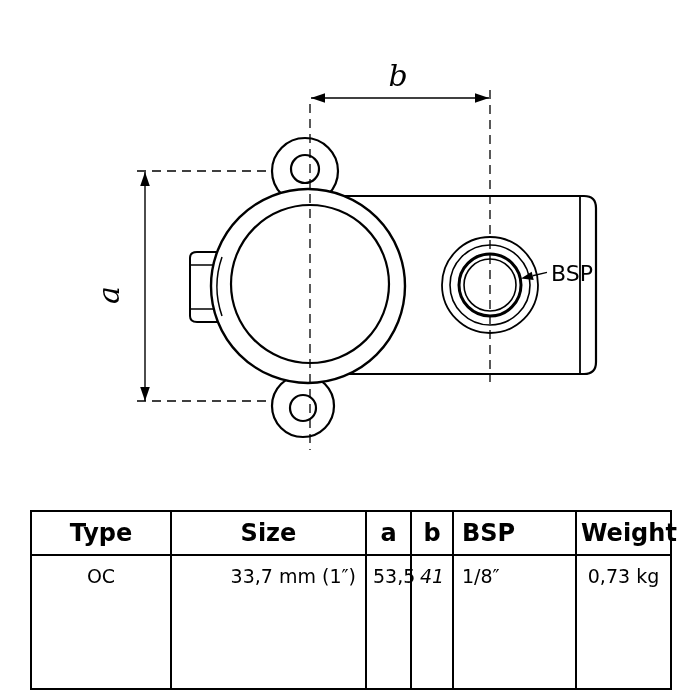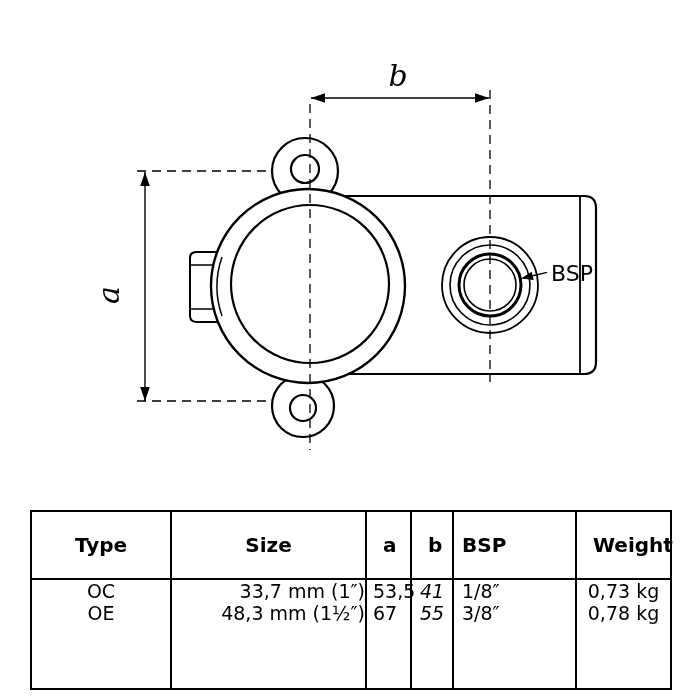--- a/index.html
+++ b/index.html
@@ -42,30 +42,30 @@
     table-layout: fixed;
     background: #fff;
     font-family: "DejaVu Sans", sans-serif;
     font-size: 19px;
     color: #000;
     border: 2px solid #000;
   }
   table.spec-table th {
     border: 2px solid #000;
     font-weight: bold;
-    font-size: 20px;
+    font-size: 24px;
     height: 34px;
-    padding: 16px;
+    padding: 4px;
   }
   table.spec-table td {
     border-left: 2px solid #000;
     border-right: 2px solid #000;
     border-top: 0;
     border-bottom: 0;
-    padding: 0;
+    padding: 9px;
     height: 22px;
     white-space: nowrap;
   }
   tr.filler td { height: auto; }
   .ac { text-align: center; }
   .al-size { text-align: right; padding-left: 25px !important; }
   .al-a { text-align: left; padding-left: 6px !important; margin-left: 43px; }
   .al-b { text-align: left; padding-left: 8px !important; font-style: italic; }
   .al-bsp { text-align: left; padding-left: 8px !important; }
 </style>
@@ -156,28 +156,20 @@
     </thead>
     <tbody>
       <tr>
         <td class="ac">OC</td>
         <td class="al-size">33,7 mm (1″)</td>
         <td class="al-a">53,5</td>
         <td class="al-b">41</td>
         <td class="al-bsp">1/8″</td>
         <td class="ac">0,73 kg</td>
       </tr>
-      <tr>
-        <td class="ac">OE</td>
-        <td class="al-size">48,3 mm (1½″)</td>
-        <td class="al-a">67</td>
-        <td class="al-b">55</td>
-        <td class="al-bsp">3/8″</td>
-        <td class="ac">0,78 kg</td>
-      </tr>
       <tr class="filler">
         <td></td>
         <td></td>
         <td></td>
         <td></td>
         <td></td>
         <td></td>
       </tr>
     </tbody>
   </table>

